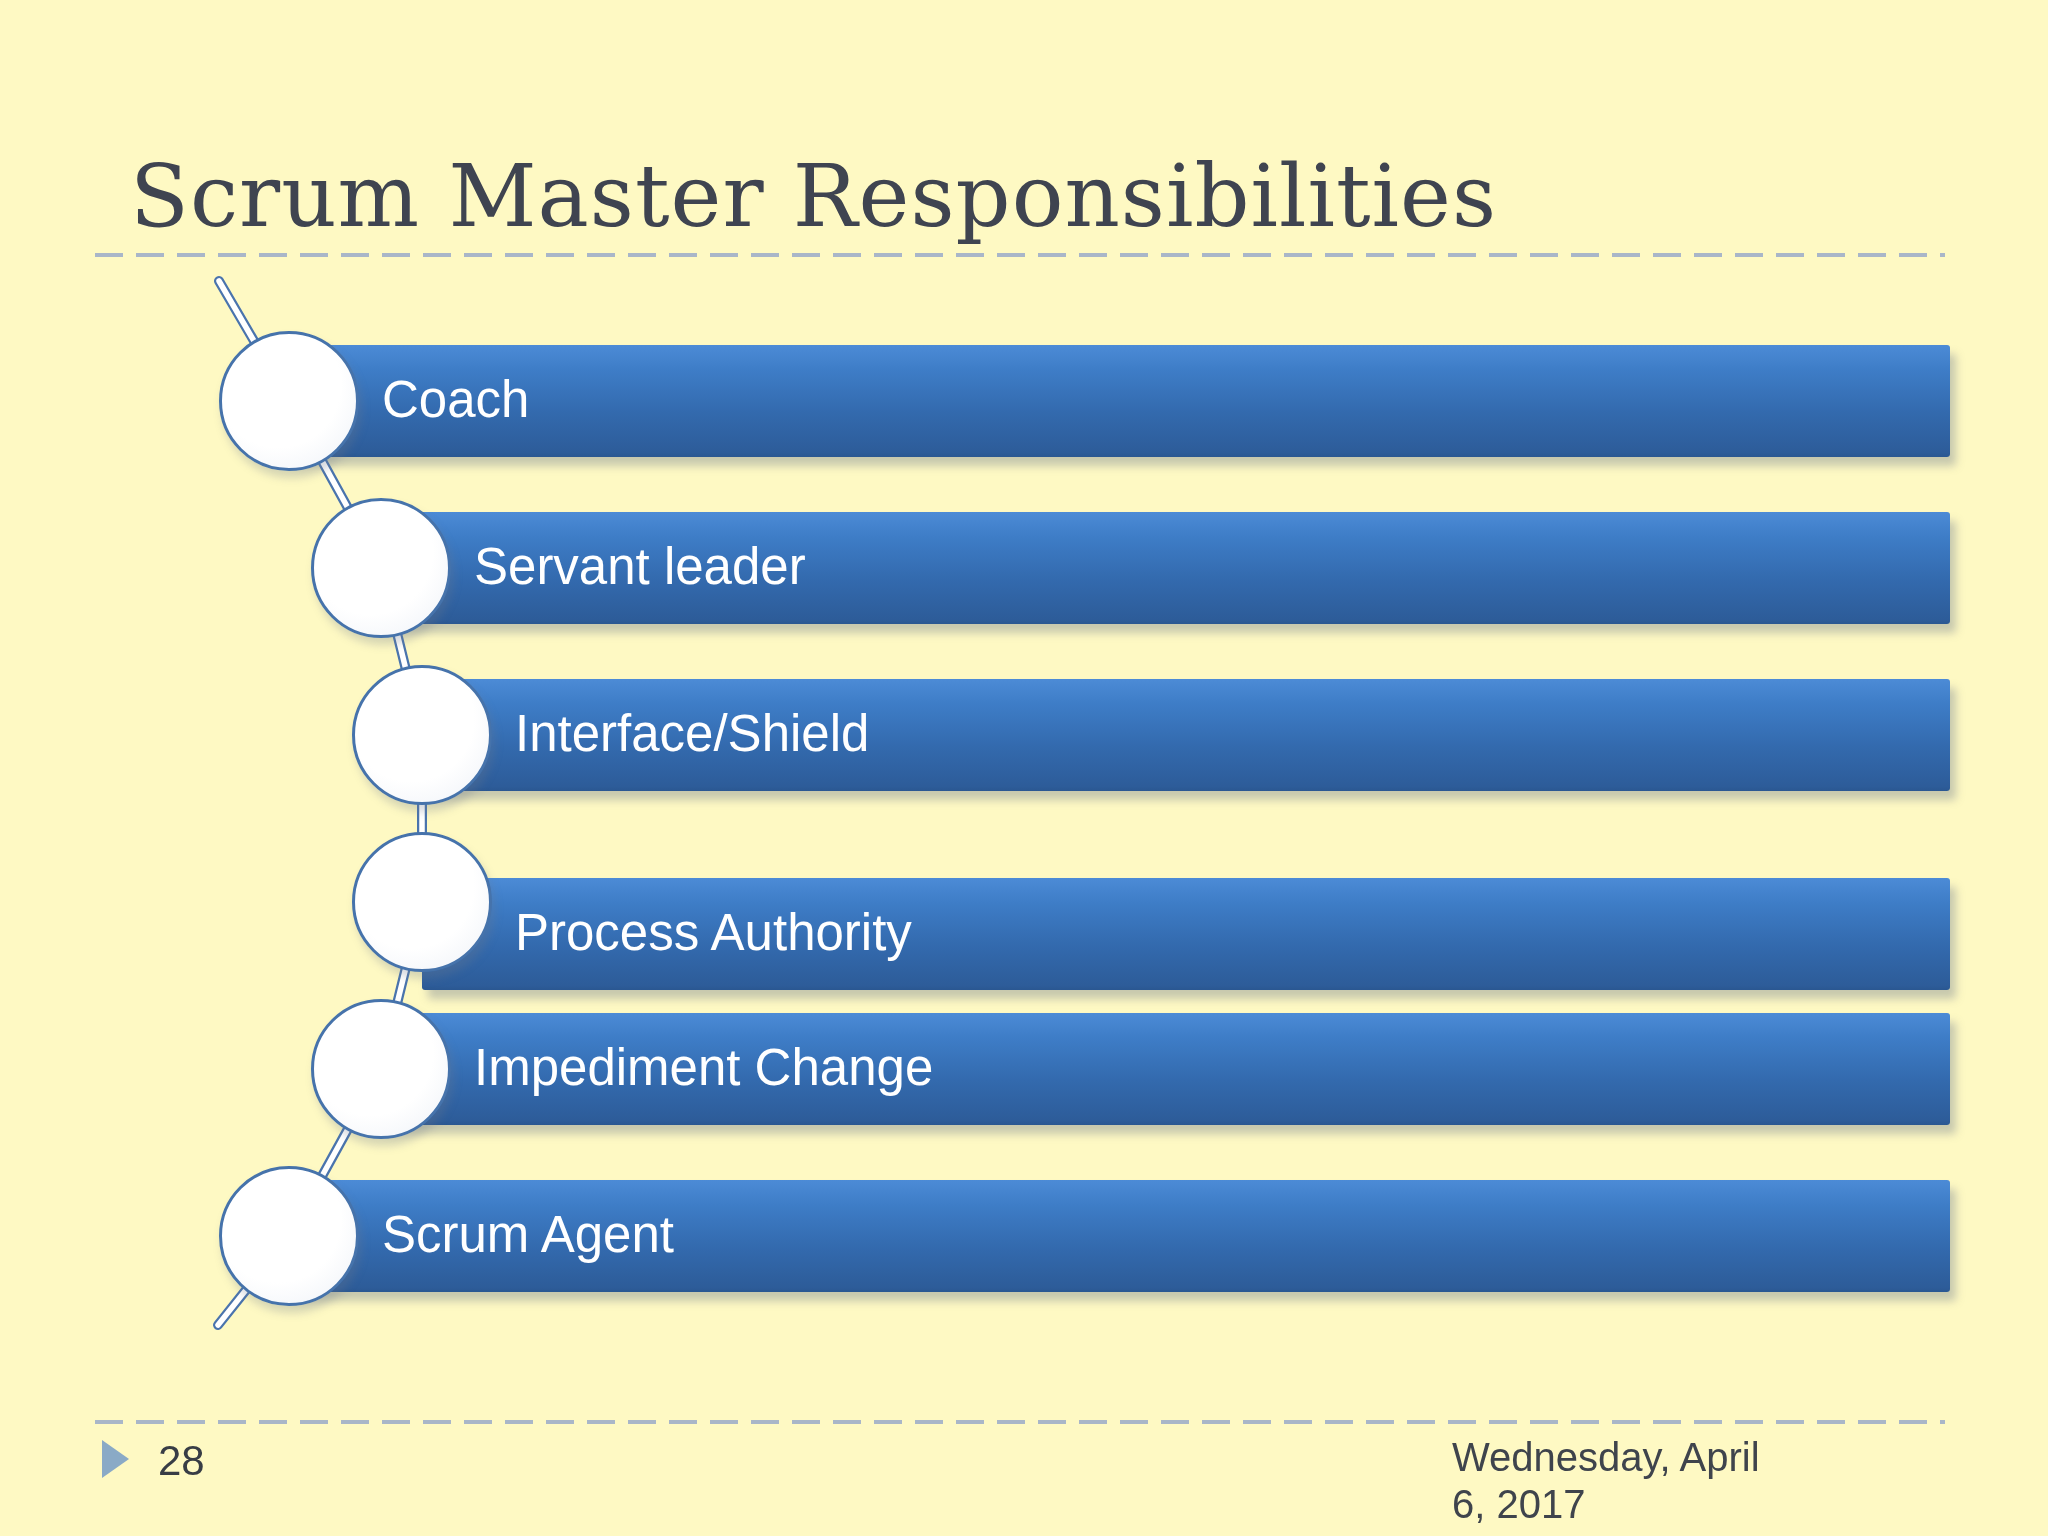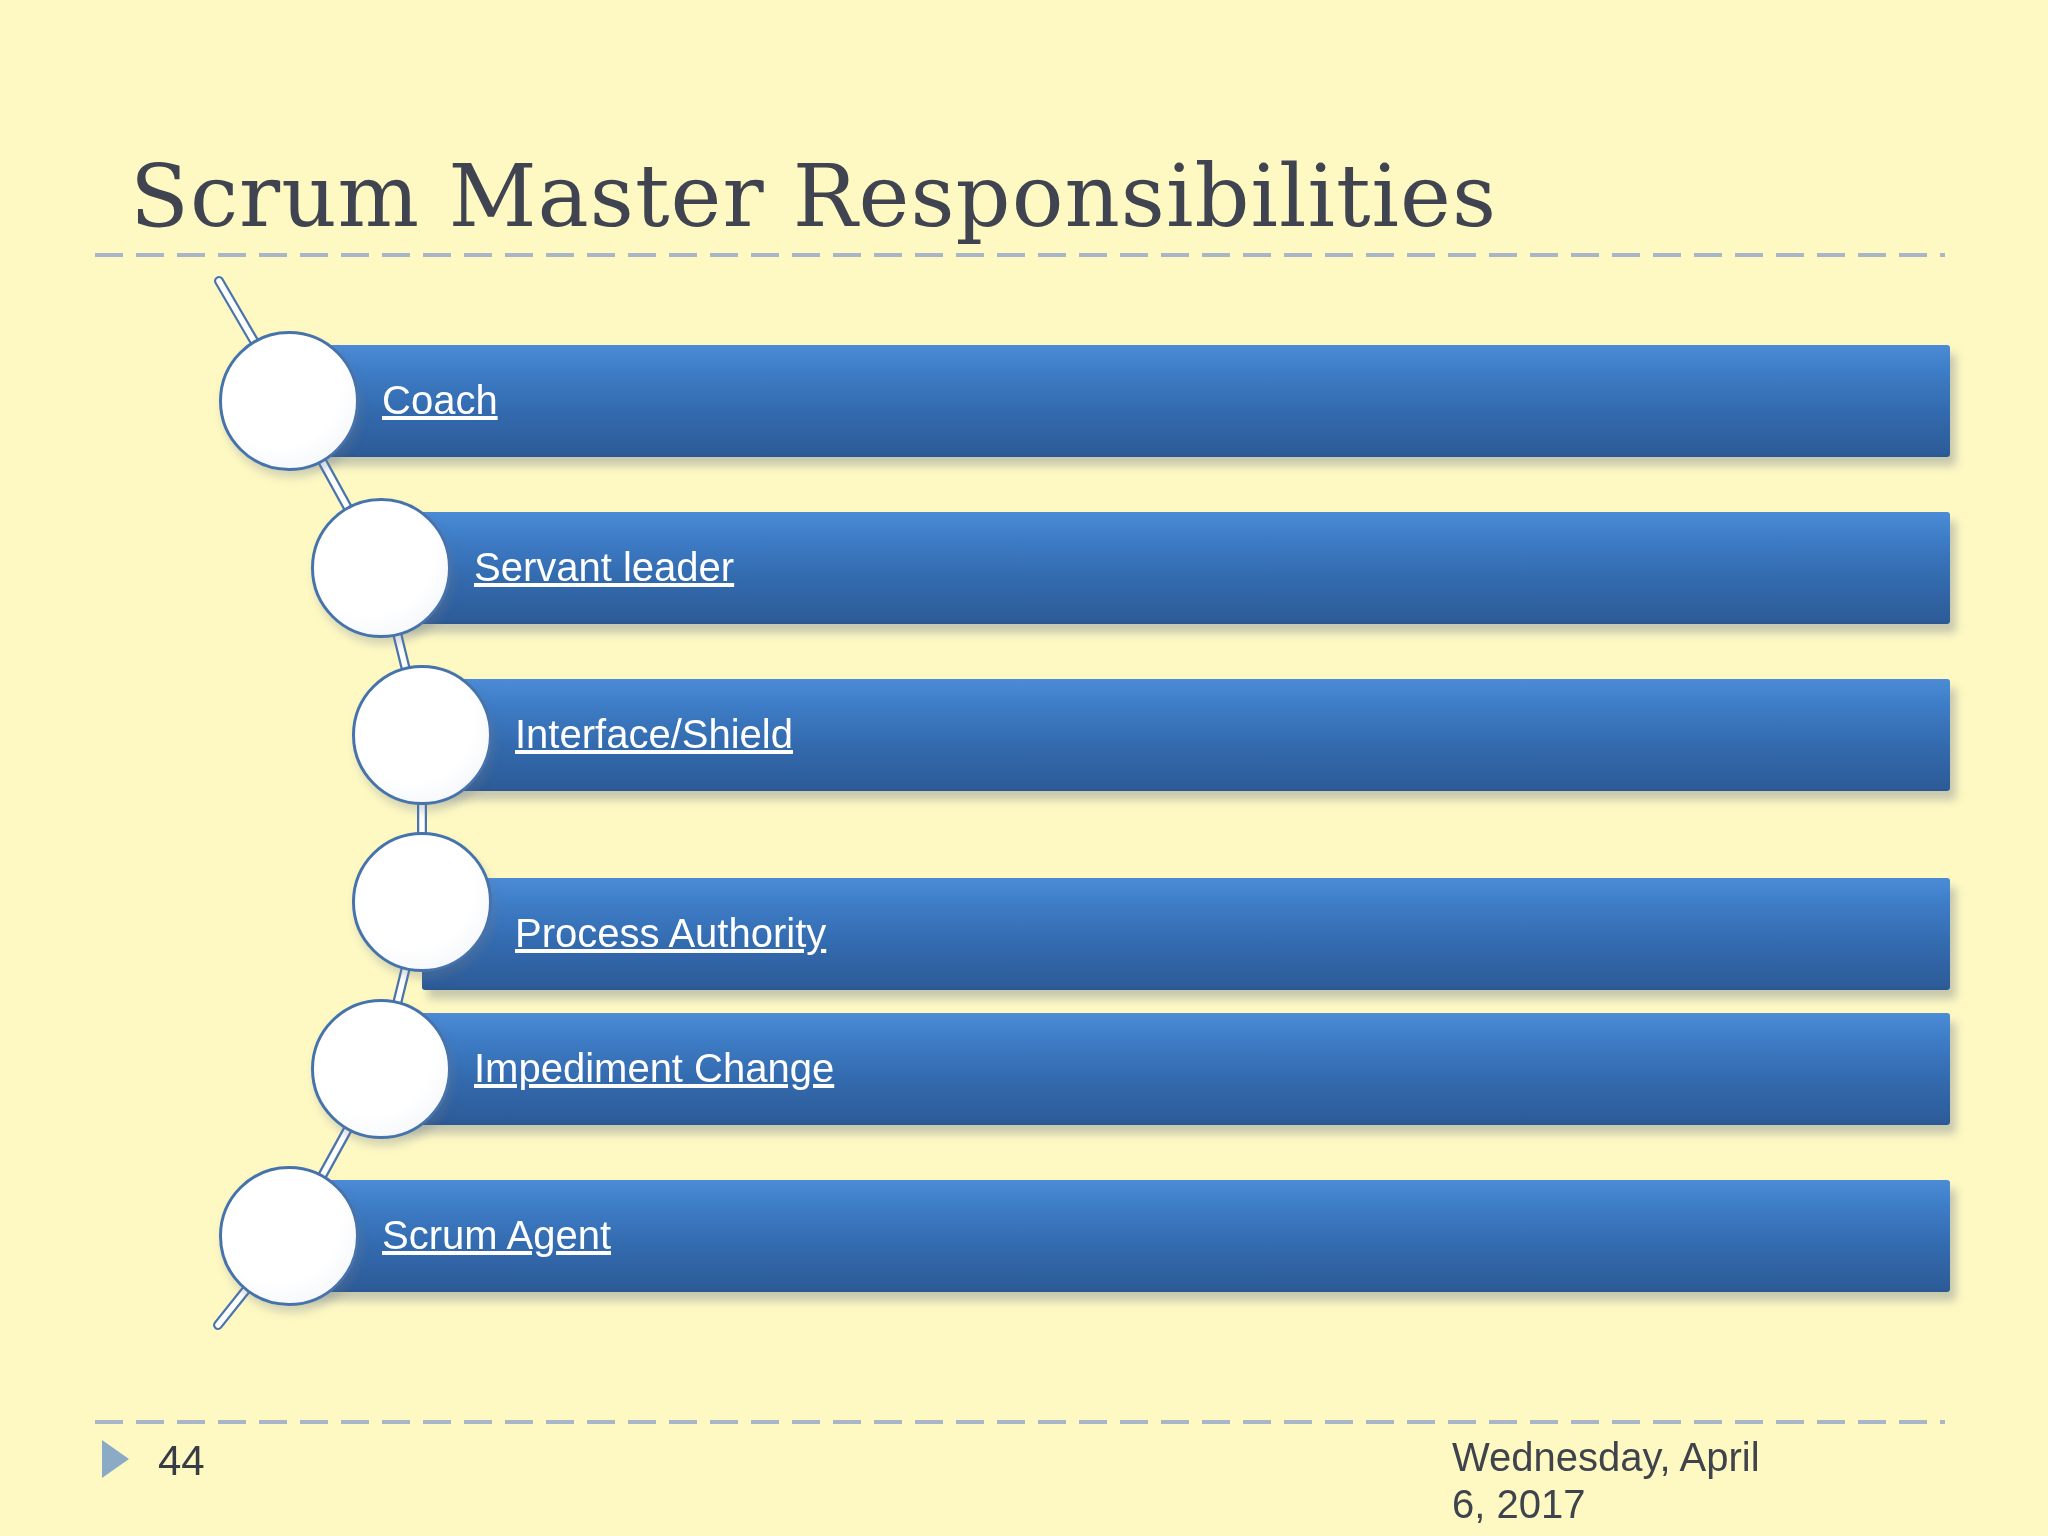--- a/index.html
+++ b/index.html
@@ -53,24 +53,23 @@
   .bar2 { left: 381px; top: 512px;  width: 1569px; }
   .bar3 { left: 422px; top: 679px;  width: 1528px; }
   .bar4 { left: 422px; top: 846px;  width: 1528px; margin-top: 32px; }
   .bar5 { left: 381px; top: 1013px; width: 1569px; }
   .bar6 { left: 289px; top: 1180px; width: 1661px; }
 
   .bar-label {
     display: block;
     padding-left: 93px;
     line-height: 110px;
-    font-size: 40px;
+    font-size: 51px;
     color: #ffffff;
     white-space: nowrap;
-    text-decoration: underline;
   }
 
   
   .rod {
     position: absolute;
     left: 0;
     top: 0;
     pointer-events: none;
   }
   .rod-outer { fill: none; stroke: #4a74ad; stroke-width: 10px; stroke-linejoin: round; stroke-linecap: round; }
@@ -159,19 +158,19 @@
     <div class="node node2"></div>
     <div class="node node3"></div>
     <div class="node node4"></div>
     <div class="node node5"></div>
     <div class="node node6"></div>
 
   </div>
 
   <div class="rule footer-rule"></div>
   <div class="pagenum-arrow"></div>
-  <div class="pagenum">44</div>
+  <div class="pagenum">28</div>
   <div class="date">
     <div>Wednesday, April</div>
     <div>6, 2017</div>
   </div>
 
 </div>
 
 </body></html>

